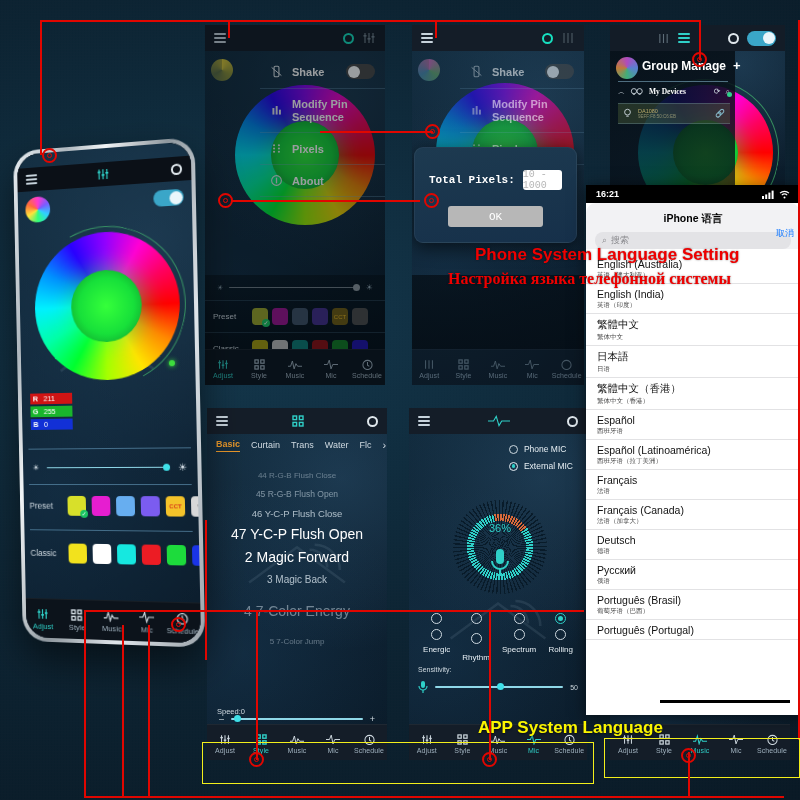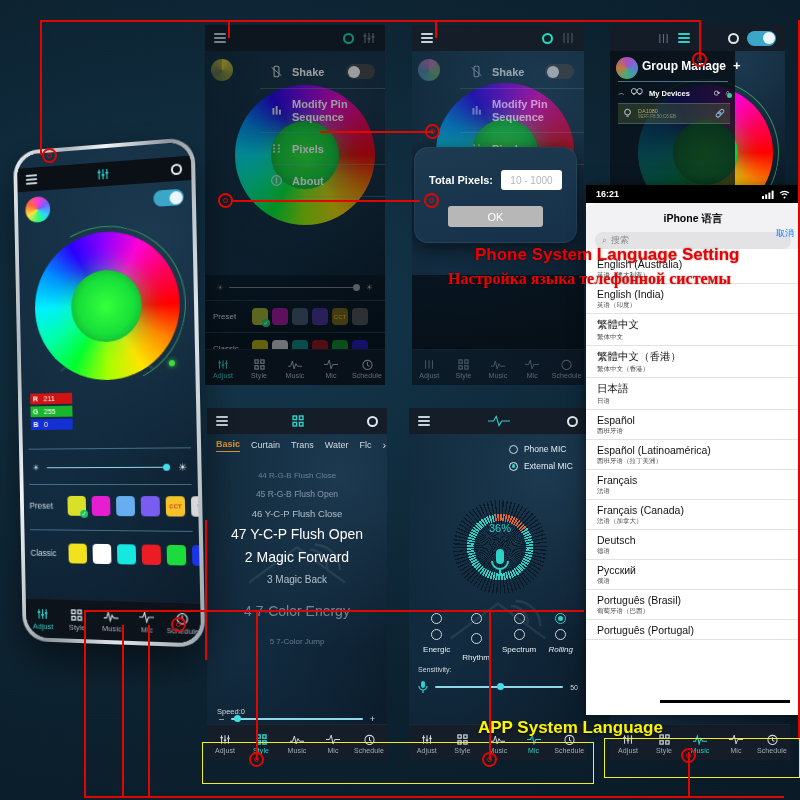--- a/index.html
+++ b/index.html
@@ -119,24 +119,25 @@
   }
   .toggle .knob{
     position:absolute; top:1.5px; left:1.5px; width:12px;height:12px;
     border-radius:50%; background:#fff;
   }
   .toggle.on{ background:#3aa6c8; }
   .toggle.on .knob{ left:auto; right:1.5px; background:#eaf6fb;}
 
   
   .dialog{
-    position:absolute; border-radius:14px;
+    position:absolute; border-radius:9px;
     background:linear-gradient(170deg,#1d3a50,#16304a);
     box-shadow:0 4px 18px rgba(0,0,0,.6);
     border:1px solid rgba(255,255,255,.06);
+    font-family:Liberation Mono, monospace;
   }
   .dlg-row{ display:flex; align-items:center; gap:8px; }
   .dlg-label{ color:#fff; font-weight:bold; font-size:11px; }
   .dlg-input{
     background:#fff; border-radius:3px; height:20px; flex:1;
     display:flex; align-items:center; justify-content:center;
     color:#b6b6b6; font-size:10px;
   }
   .dlg-ok{
     margin:0 auto; width:72%; height:21px; border-radius:3px;
@@ -526,21 +527,21 @@
         </div>
     </div>
 
     <div style="position:absolute;left:6px;top:32px;width:22px;height:22px;border-radius:50%;background:conic-gradient(#b04ac0,#5a7fd0,#3fae7a,#c07a3a,#b04ac0)"></div>
     <div style="position:absolute;left:32px;top:33px;display:flex;align-items:center;gap:7px;">
       <span style="color:#fff;font-size:12px;font-weight:bold">Group Manage</span>
       <span style="color:#fff;font-size:13px;font-weight:bold">+</span>
     </div>
     <div style="position:absolute;left:8px;top:56px;width:110px;border-top:1px solid rgba(150,200,225,.5)"></div>
 
-    <div style="position:absolute;left:8px;top:62px;width:112px;display:flex;align-items:flex-end;gap:5px;">
+    <div style="position:absolute;left:8px;top:62px;width:112px;display:flex;align-items:flex-start;gap:5px;font-family:Liberation Serif, serif;">
       <span style="color:#cfd9e0;font-size:7px">︿</span>
       <svg width="14" height="11" viewBox="0 0 16 12">
           <g fill="none" stroke="#cfd9e0" stroke-width="1">
             <circle cx="4.5" cy="4.5" r="3"></circle>
             <circle cx="11" cy="4.5" r="3"></circle>
             <path d="M3.3 8h2.4M9.8 8h2.4"></path>
           </g>
         </svg>
       <span style="color:#fff;font-size:7.5px;font-weight:bold">My Devices</span>
       <span style="margin-left:auto;color:#cfd9e0;font-size:8px">⟳</span>
@@ -723,21 +724,21 @@
       <div style="display:flex;flex-direction:column;align-items:center;gap:9px;">
         <span class="radio" style="width:11px;height:11px"></span>
           <span class="radio" style="width:11px;height:11px"></span>
         <span style="color:#e6eef3;font-size:8px">Rhythm</span>
       </div>
       <div style="display:flex;flex-direction:column;align-items:center;gap:5px;">
         <span class="radio" style="width:11px;height:11px"></span>
           <span class="radio" style="width:11px;height:11px"></span>
         <span style="color:#e6eef3;font-size:8px">Spectrum</span>
       </div>
-      <div style="display:flex;flex-direction:column;align-items:center;gap:5px;font-style:italic;">
+      <div style="display:flex;flex-direction:column;align-items:center;gap:5px;">
         <span class="radio sel" style="width:11px;height:11px"></span>
           <span class="radio" style="width:11px;height:11px"></span>
         <span style="color:#e6eef3;font-size:8px">Rolling</span>
       </div>
     </div>
 
     <div style="position:absolute;left:9px;top:258px;color:#cfd9e0;font-size:7px">Sensitivity:</div>
     <div style="position:absolute;left:9px;right:9px;top:272px;display:flex;align-items:center;gap:7px;">
       <svg width="10" height="14" viewBox="0 0 10 14">
           <rect x="3" y="1" width="4" height="7" rx="2" fill="#2fd0c8"></rect>
@@ -912,26 +913,26 @@
         </div>
       <div class="lang-row">
           <div class="lang-main">English (India)</div>
           <div class="lang-sub">英语（印度）</div>
         </div>
       <div class="lang-row">
           <div class="lang-main">繁體中文</div>
           <div class="lang-sub">繁体中文</div>
         </div>
       <div class="lang-row">
+          <div class="lang-main">日本語</div>
+          <div class="lang-sub">日语</div>
+        </div>
+      <div class="lang-row">
           <div class="lang-main">繁體中文（香港）</div>
           <div class="lang-sub">繁体中文（香港）</div>
-        </div>
-      <div class="lang-row">
-          <div class="lang-main">日本語</div>
-          <div class="lang-sub">日语</div>
         </div>
       <div class="lang-row">
           <div class="lang-main">Español</div>
           <div class="lang-sub">西班牙语</div>
         </div>
       <div class="lang-row">
           <div class="lang-main">Español (Latinoamérica)</div>
           <div class="lang-sub">西班牙语（拉丁美洲）</div>
         </div>
       <div class="lang-row">

